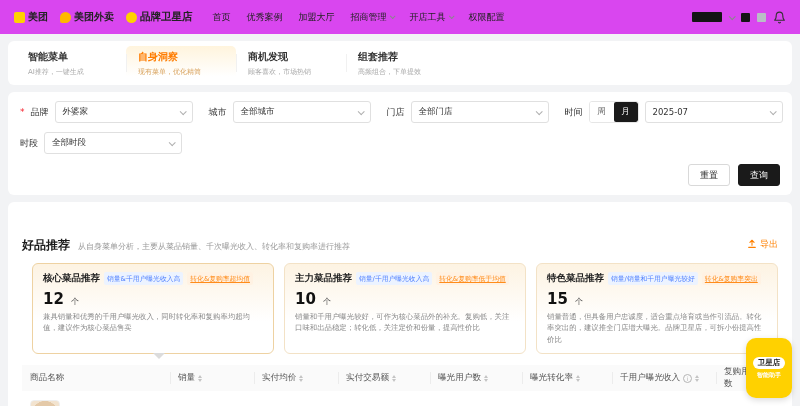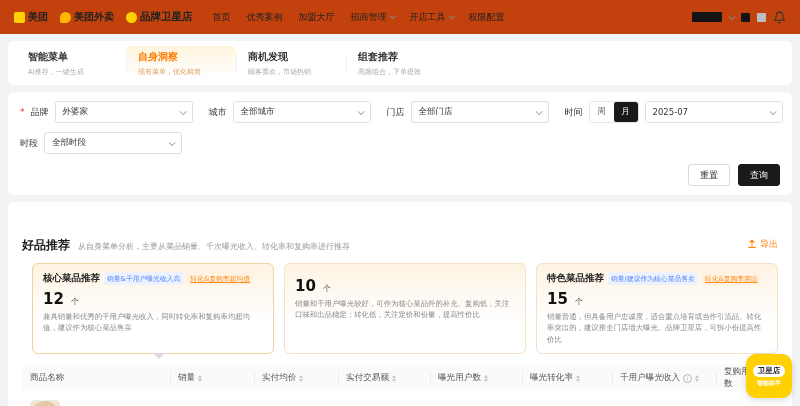--- a/index.html
+++ b/index.html
@@ -1,20 +1,20 @@
 <!DOCTYPE html>
 <html><head>
 <meta charset="utf-8">
 <style>
   * { margin:0; padding:0; box-sizing:border-box; }
   html,body { width:800px; height:406px; overflow:hidden; background:#f2f3f5;
     font-family:"DejaVu Sans","Liberation Sans",sans-serif; color:#222; position:relative; }
 
   
-  .navbar { height:32px; background:#c2410c; display:flex; align-items:center; padding:17px 14px; }
+  .navbar { height:32px; background:#d946ef; display:flex; align-items:center; padding:17px 14px; }
   .logos { display:flex; align-items:center; gap:12px; }
   .logo { display:flex; align-items:center; gap:3px; font-size:10px; font-weight:bold; cursor:pointer; }
   .logo.strong .ltext { font-size:10.5px; font-weight:800; }
   .licon { width:11px; height:11px; display:inline-block; }
   .licon.mt { background:#ffd100; border-radius:2px; }
   .licon.wm { background:#ffb800; border-radius:50% 50% 50% 2px; }
   .licon.st { background:#ffd100; border-radius:50%; }
   .navlinks { display:flex; align-items:center; gap:16px; margin-left:20px; font-size:9px; color:#222; }
   .navlink { display:flex; align-items:center; gap:3px; cursor:pointer; white-space:nowrap; }
   .chev { width:5px; height:5px; border-right:1.2px solid #888; border-bottom:1.2px solid #888;
@@ -103,21 +103,21 @@
   .dish-img { width:30px; height:30px; border-radius:4px; border:1px solid #eee; flex:none;
     background:
       radial-gradient(circle at 50% 45%, #b23b2e 0 36%, #e4c9a8 37% 60%, #f2e3cf 61%);
   }
   .dish-name { font-size:8.6px; color:#333; line-height:1.3; }
   .blk { height:8px; background:#161616; border-radius:1px; display:inline-block; }
   .blk.g { background:#9aa0a8; }
   .w5{width:5px;} .w7{width:7px;} .w14{width:14px;} .w26{width:26px;}
 
   
-  .float-widget { position:absolute; right:8px; bottom:8px; width:46px; height:44px; background:#ffd100;
+  .float-widget { position:absolute; right:8px; bottom:8px; width:46px; height:60px; background:#ffd100;
     border-radius:10px; display:flex; flex-direction:column; align-items:center; justify-content:center;
     gap:2px; cursor:pointer; box-shadow:0 2px 6px rgba(0,0,0,.15); }
   .fw-bubble { background:#fff; border-radius:6px; padding:1px 5px; font-size:7.5px; font-weight:bold; color:#222; }
   .fw-sub { font-size:6px; color:#fff; font-weight:bold; }
 </style>
 </head>
 <body>
 
 <header class="navbar">
   <div class="logos">
@@ -264,31 +264,36 @@
         <span class="badge orange">转化&amp;复购率超均值</span>
       </div>
       <div class="card-count">
         <span class="num">12</span>
         <span class="unit">个</span>
       </div>
       <div class="card-desc">兼具销量和优秀的千用户曝光收入，同时转化率和复购率均超均值，建议作为核心菜品售卖</div>
     </div>
 
     <div class="card">
+      <div class="card-top">
+        <span class="card-title">主力菜品推荐</span>
+        <span class="badge blue">销量/千用户曝光收入高</span>
+        <span class="badge orange">转化&amp;复购率低于均值</span>
+      </div>
       <div class="card-count">
         <span class="num">10</span>
         <span class="unit">个</span>
       </div>
       <div class="card-desc">销量和千用户曝光较好，可作为核心菜品外的补充。复购低，关注口味和出品稳定；转化低，关注定价和份量，提高性价比</div>
     </div>
 
     <div class="card">
       <div class="card-top">
         <span class="card-title">特色菜品推荐</span>
-        <span class="badge blue">销量/建议作为核心菜品售卖</span>
+        <span class="badge blue">销量/销量和千用户曝光较好</span>
         <span class="badge orange">转化&amp;复购率突出</span>
       </div>
       <div class="card-count">
         <span class="num">15</span>
         <span class="unit">个</span>
       </div>
       <div class="card-desc">销量普通，但具备用户忠诚度，适合重点培育或当作引流品。转化率突出的，建议推全门店增大曝光。品牌卫星店，可拆小份提高性价比</div>
     </div>
   </div>
 

